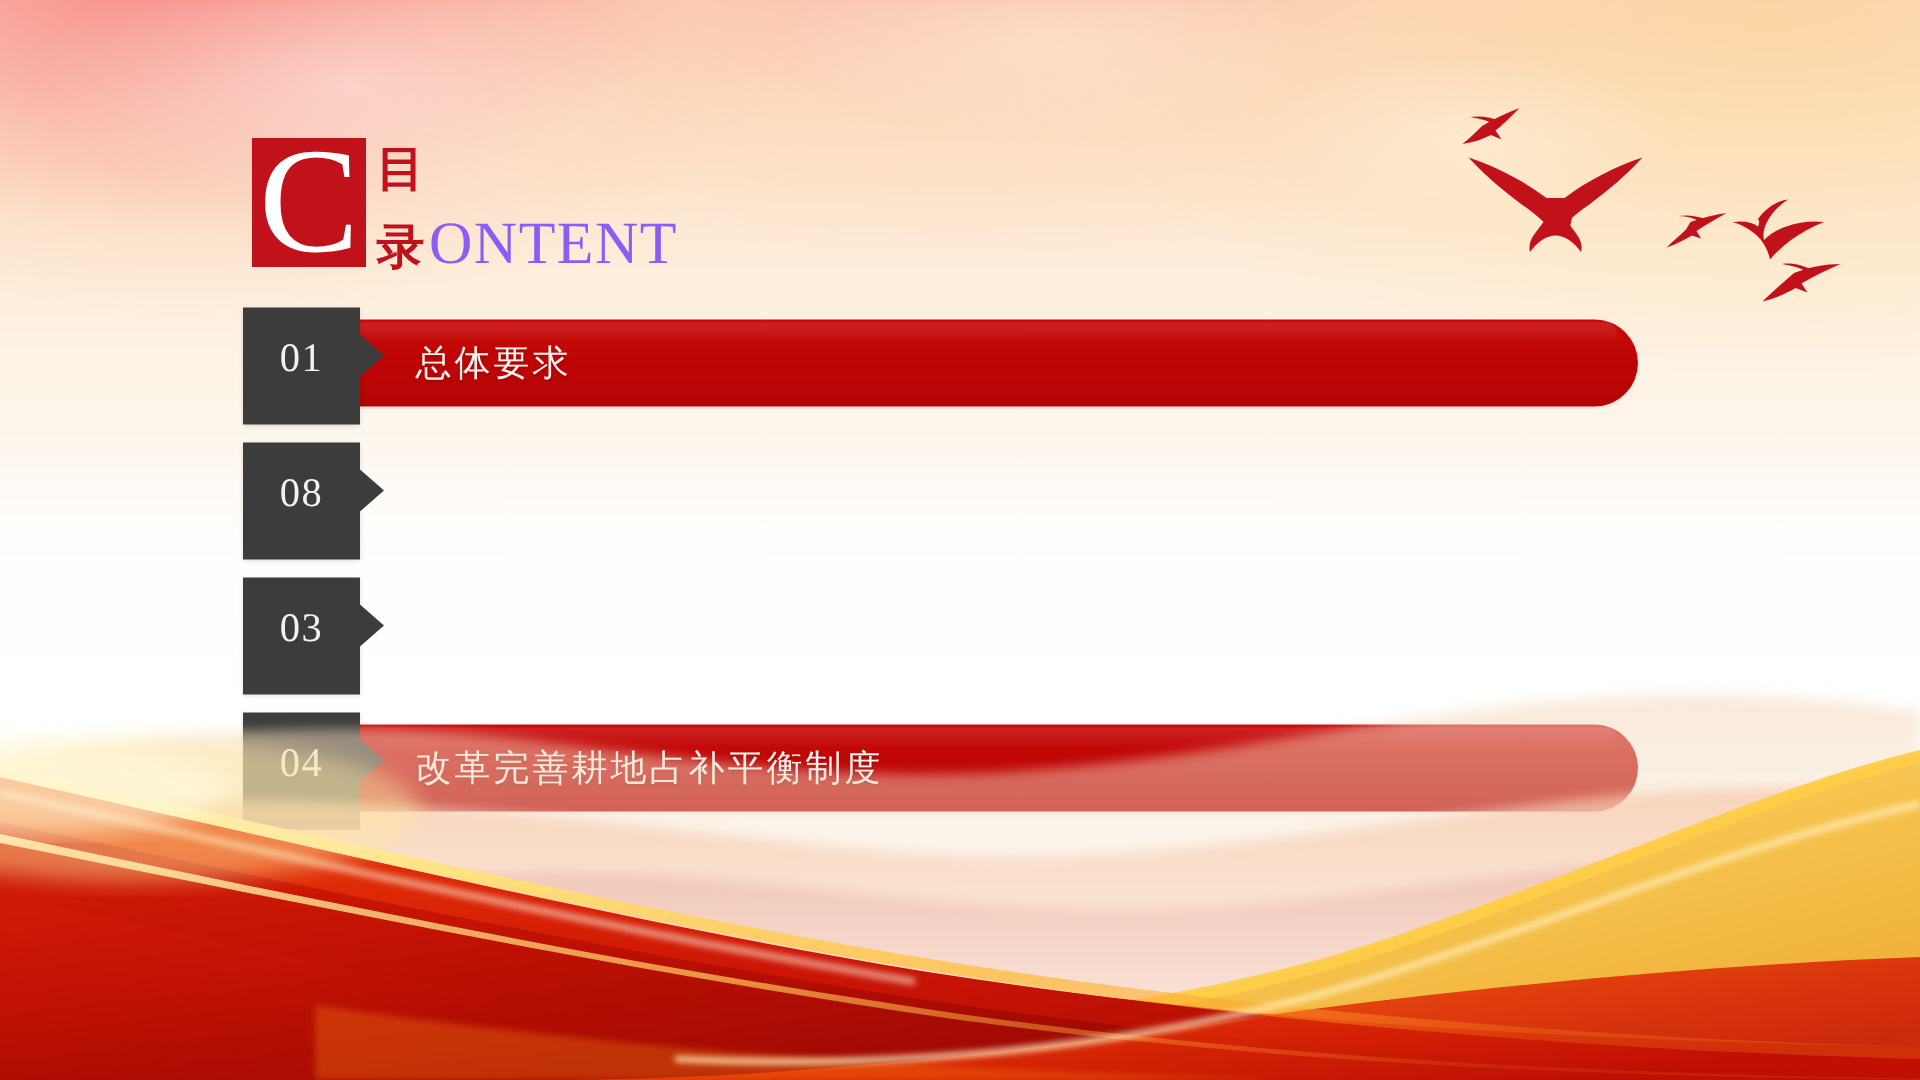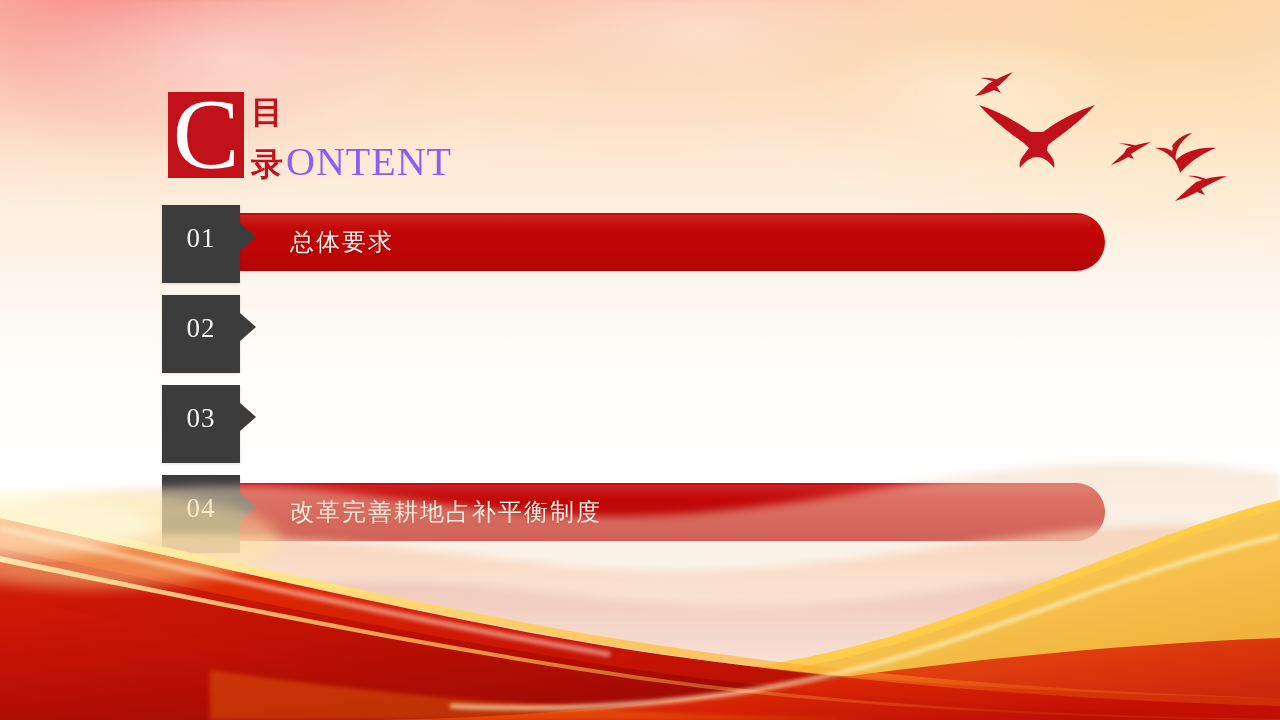--- a/index.html
+++ b/index.html
@@ -66,21 +66,21 @@
     position:absolute; left:78px; top:50px;
     font-family:"Liberation Serif", serif;
     font-size:40px; line-height:40px;
     color:#8b5cf6; letter-spacing:1px;margin-left:40px;
   }
 
   
   .toc { position:absolute; left:0; top:0; width:1280px; height:720px; }
   .row { position:absolute; left:0; width:1280px; height:90px; }
   .bar {
-    position:absolute; left:237px; top:8px;
+    position:absolute; left:224px; top:8px;
     width:868px; height:58px;
     background:linear-gradient(180deg,#c90a0a 0%, #c00606 38%, #bb0505 72%, #b40404 100%);
     border-radius:0 29px 29px 0;
     box-shadow:0 1px 2px rgba(120,0,0,0.10);
   }
   .bar::after{
     content:""; position:absolute; left:0; top:2px; right:14px; height:14px;
     background:linear-gradient(180deg, rgba(255,255,255,0.10), rgba(255,255,255,0));
     border-radius:0 20px 20px 0;
     pointer-events:none;
@@ -161,21 +161,21 @@
         <div class="bar-label">总体要求</div>
       </div>
       <div class="numblock">
         <div class="numtext">01</div>
         <div class="arrow"></div>
       </div>
     </div>
 
     <div class="row" style="top:295px;">
       <div class="numblock">
-        <div class="numtext">02</div>
+        <div class="numtext">08</div>
         <div class="arrow"></div>
       </div>
     </div>
 
     <div class="row" style="top:385px;">
       <div class="numblock">
         <div class="numtext">03</div>
         <div class="arrow"></div>
       </div>
     </div>

